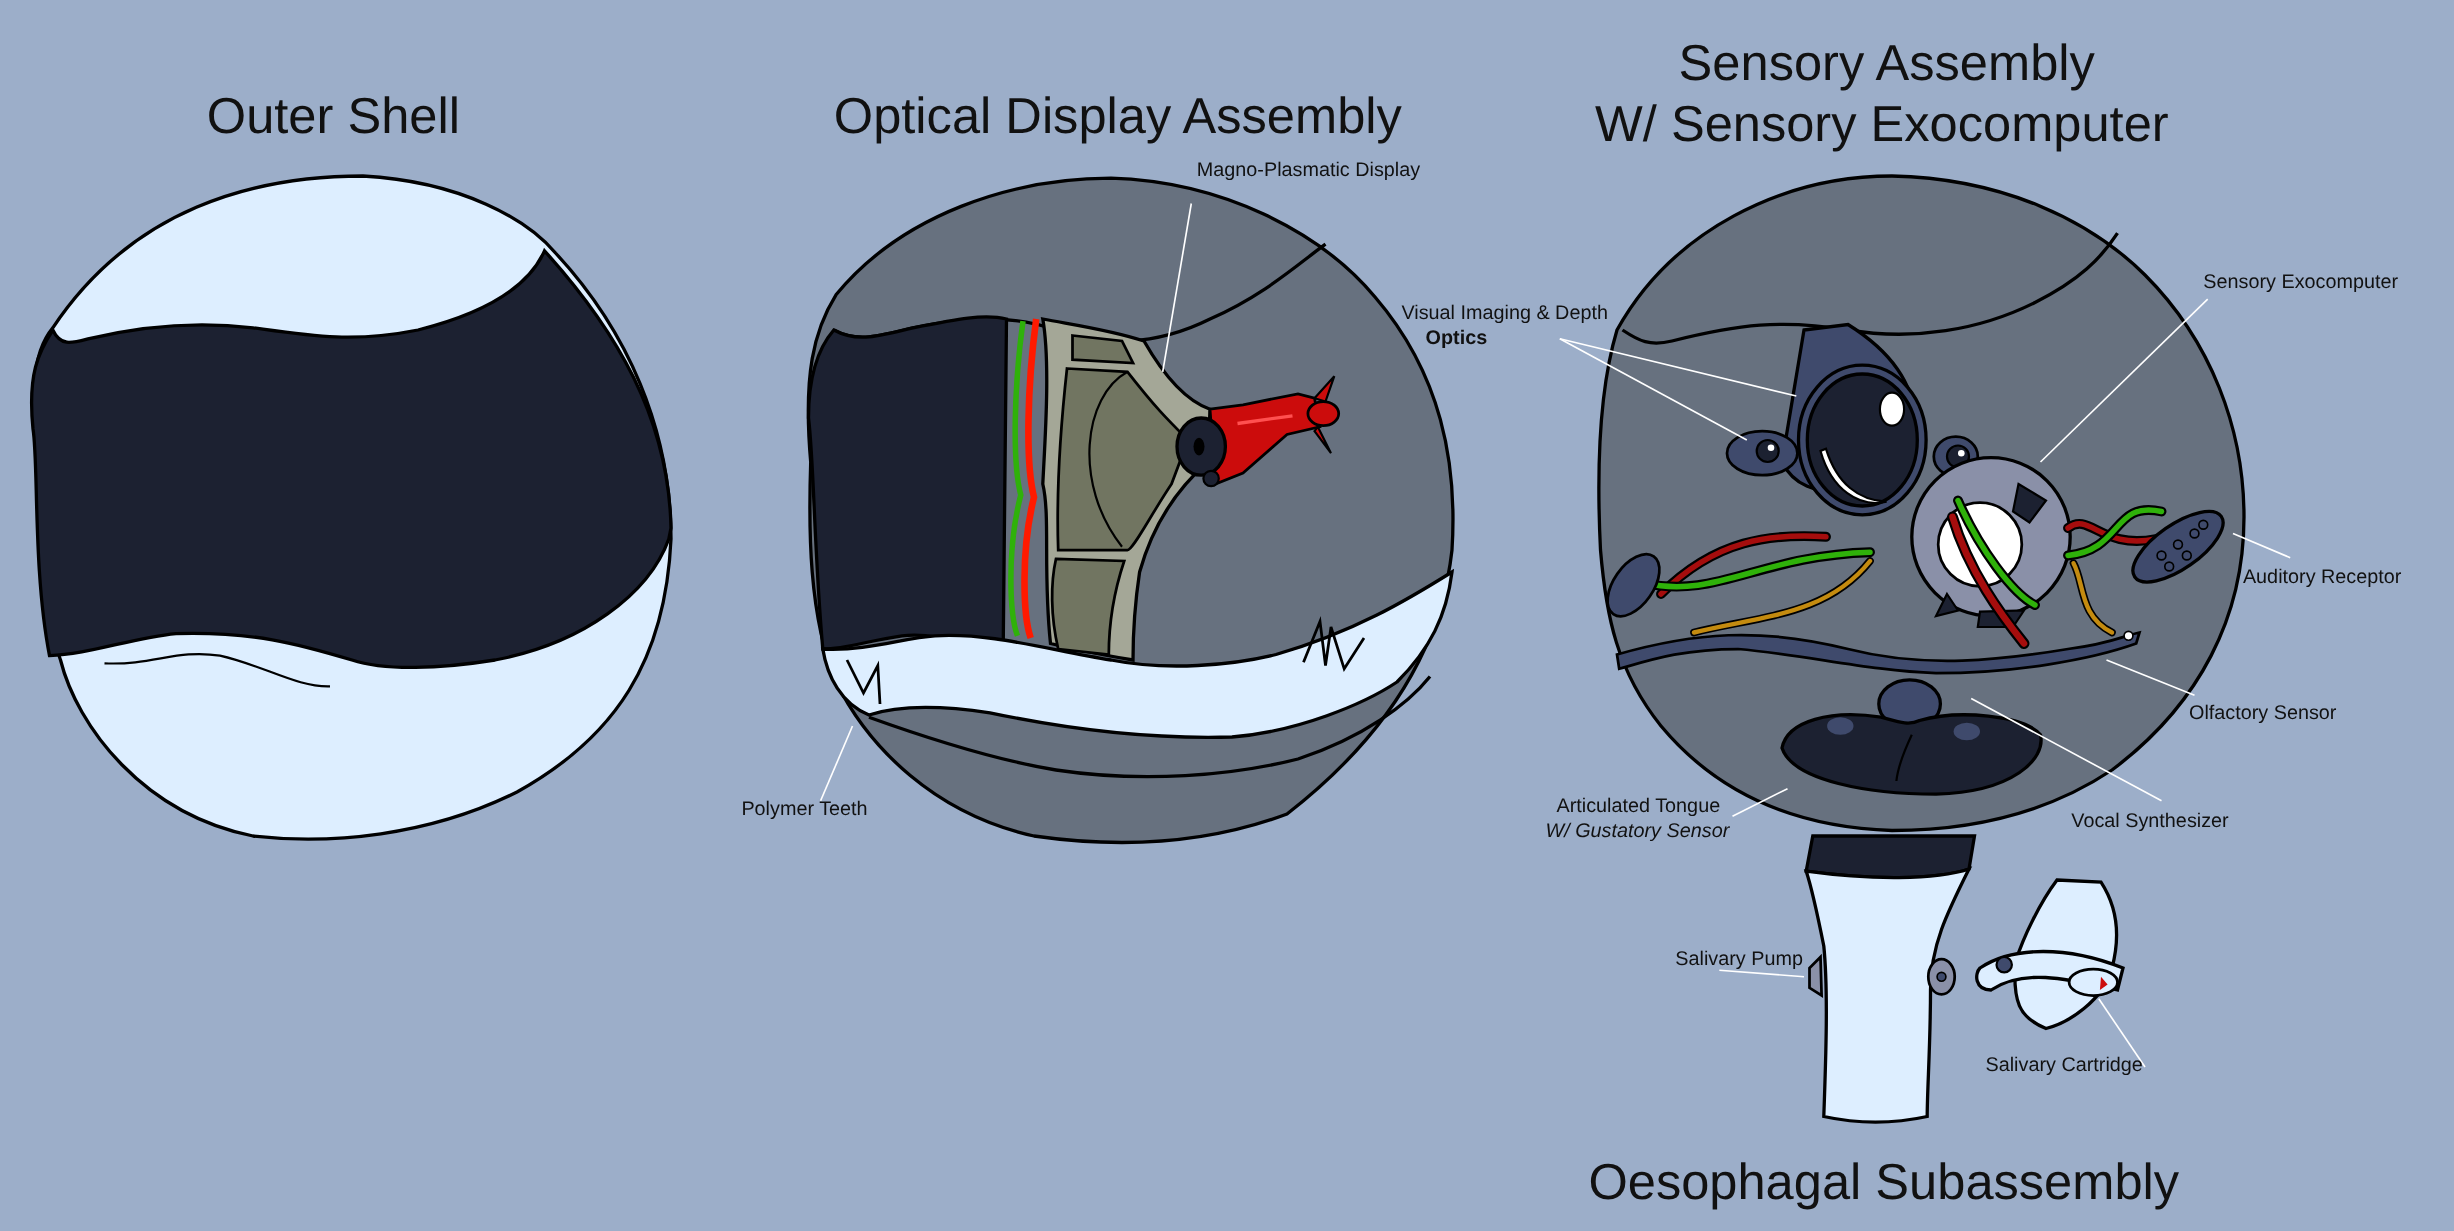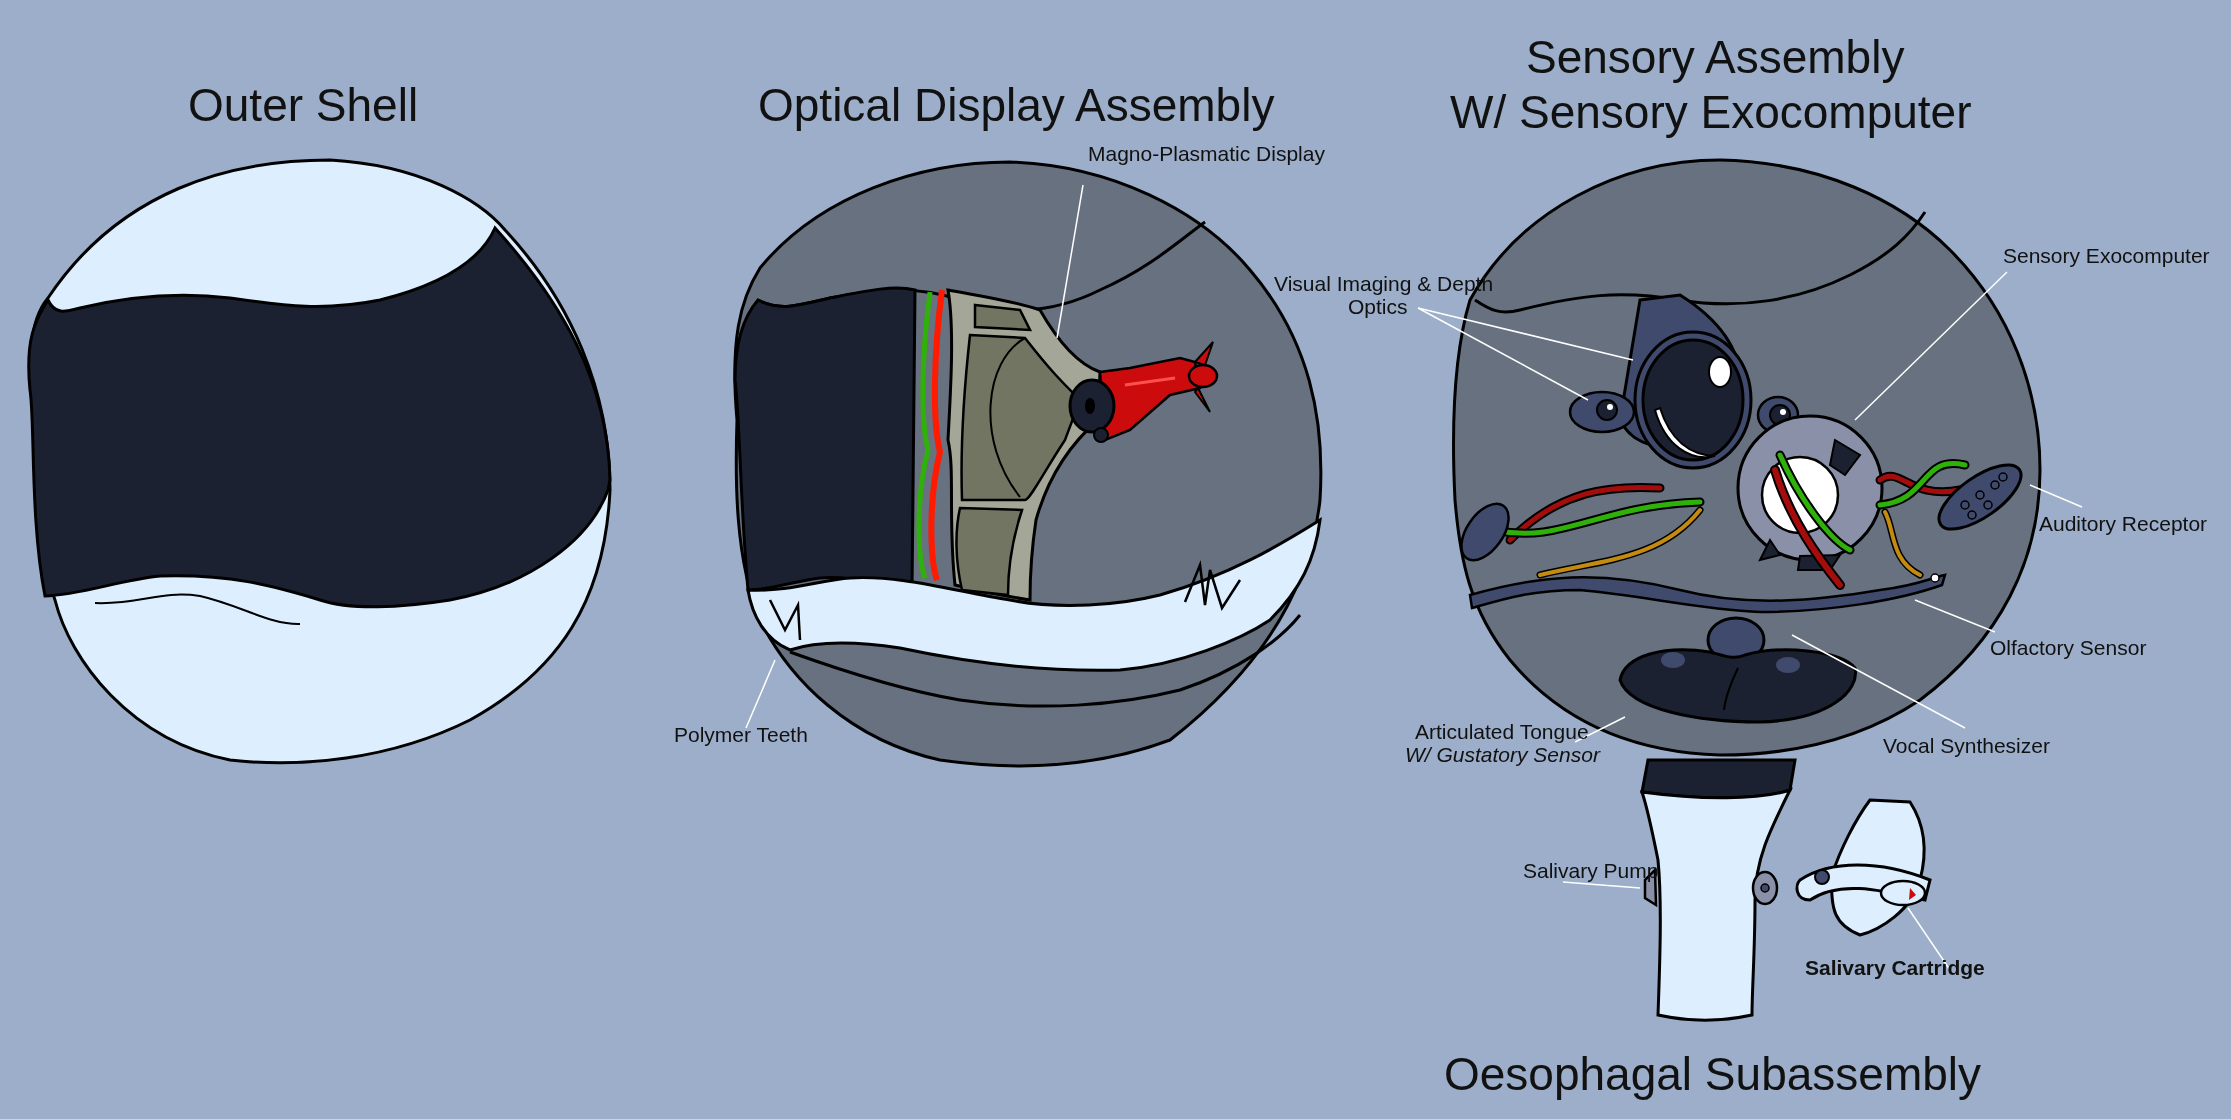--- a/index.html
+++ b/index.html
@@ -1,19 +1,19 @@
 <!DOCTYPE html>
 <html><head>
 <meta charset="utf-8">
 <style>
   html, body { margin:0; padding:0; }
   body { width:2231px; height:1119px; background:#9caec9; overflow:hidden; position:relative;
          font-family:"Liberation Sans", sans-serif; color:#111; }
   .title { position:absolute; font-size:46px; line-height:54px; text-align:center; white-space:nowrap; }
-  .label { position:absolute; font-size:21px; line-height:22px; text-align:center; white-space:nowrap; }
+  .label { position:absolute; font-size:18px; line-height:22px; text-align:center; white-space:nowrap; }
   svg.stage { position:absolute; left:0; top:0; }
 </style>
 </head>
 <body>
 
 <svg class="stage" width="2231" height="1119" viewBox="0 0 2231 1119">
 
   <g>
     <path d="M48,298 C120,190 230,160 330,160 C420,165 480,200 505,230 C570,300 610,390 610,490 C605,600 560,670 470,720 C390,760 300,768 230,760 C130,740 70,660 55,600 C40,560 38,480 42,420 C25,360 30,320 48,298 Z" fill="#ddeeff" stroke="#000" stroke-width="3"></path>
     <path d="M48,300 C55,315 65,312 80,308 C130,296 180,292 230,298 C280,305 320,312 380,300 C440,285 480,262 495,228 C560,300 608,380 610,480 L608,490 C590,540 530,585 450,600 C400,608 350,610 320,600 C270,585 230,574 160,576 C120,580 80,595 45,596 C30,520 35,420 30,390 C25,340 35,320 48,300 Z" fill="#1c2131" stroke="#000" stroke-width="3"></path>
@@ -151,21 +151,21 @@
 
 <div class="title" style="left:188px; top:78px;text-align:right;">Outer Shell</div>
 <div class="title" style="left:758px; top:78px;">Optical Display Assembly</div>
 <div class="title" style="left:1526px; top:30px;">Sensory Assembly</div>
 <div class="title" style="left:1450px; top:85px;">W/ Sensory Exocomputer</div>
 <div class="title" style="left:1444px; top:1047px;">Oesophagal Subassembly</div>
 
 <div class="label" style="left:1088px; top:143px;">Magno-Plasmatic Display</div>
 <div class="label" style="left:674px; top:724px;">Polymer Teeth</div>
 <div class="label" style="left:1274px; top:273px;">Visual Imaging &amp;  Depth</div>
-<div class="label" style="left:1348px; top:296px;">Optics</div>
+<div class="label" style="left:1296px; top:296px;font-weight:bold;">Optics</div>
 <div class="label" style="left:2003px; top:245px;">Sensory Exocomputer</div>
 <div class="label" style="left:2039px; top:513px;">Auditory Receptor</div>
 <div class="label" style="left:1990px; top:637px;">Olfactory Sensor</div>
 <div class="label" style="left:1883px; top:735px;">Vocal Synthesizer</div>
 <div class="label" style="left:1415px; top:721px;">Articulated Tongue</div>
 <div class="label" style="left:1405px; top:744px;font-style:italic;">W/ Gustatory Sensor</div>
 <div class="label" style="left:1523px; top:860px;">Salivary Pump</div>
-<div class="label" style="left:1805px; top:957px;font-weight:bold;">Salivary Cartridge</div>
+<div class="label" style="left:1805px; top:957px;">Salivary Cartridge</div>
 
 </body></html>

